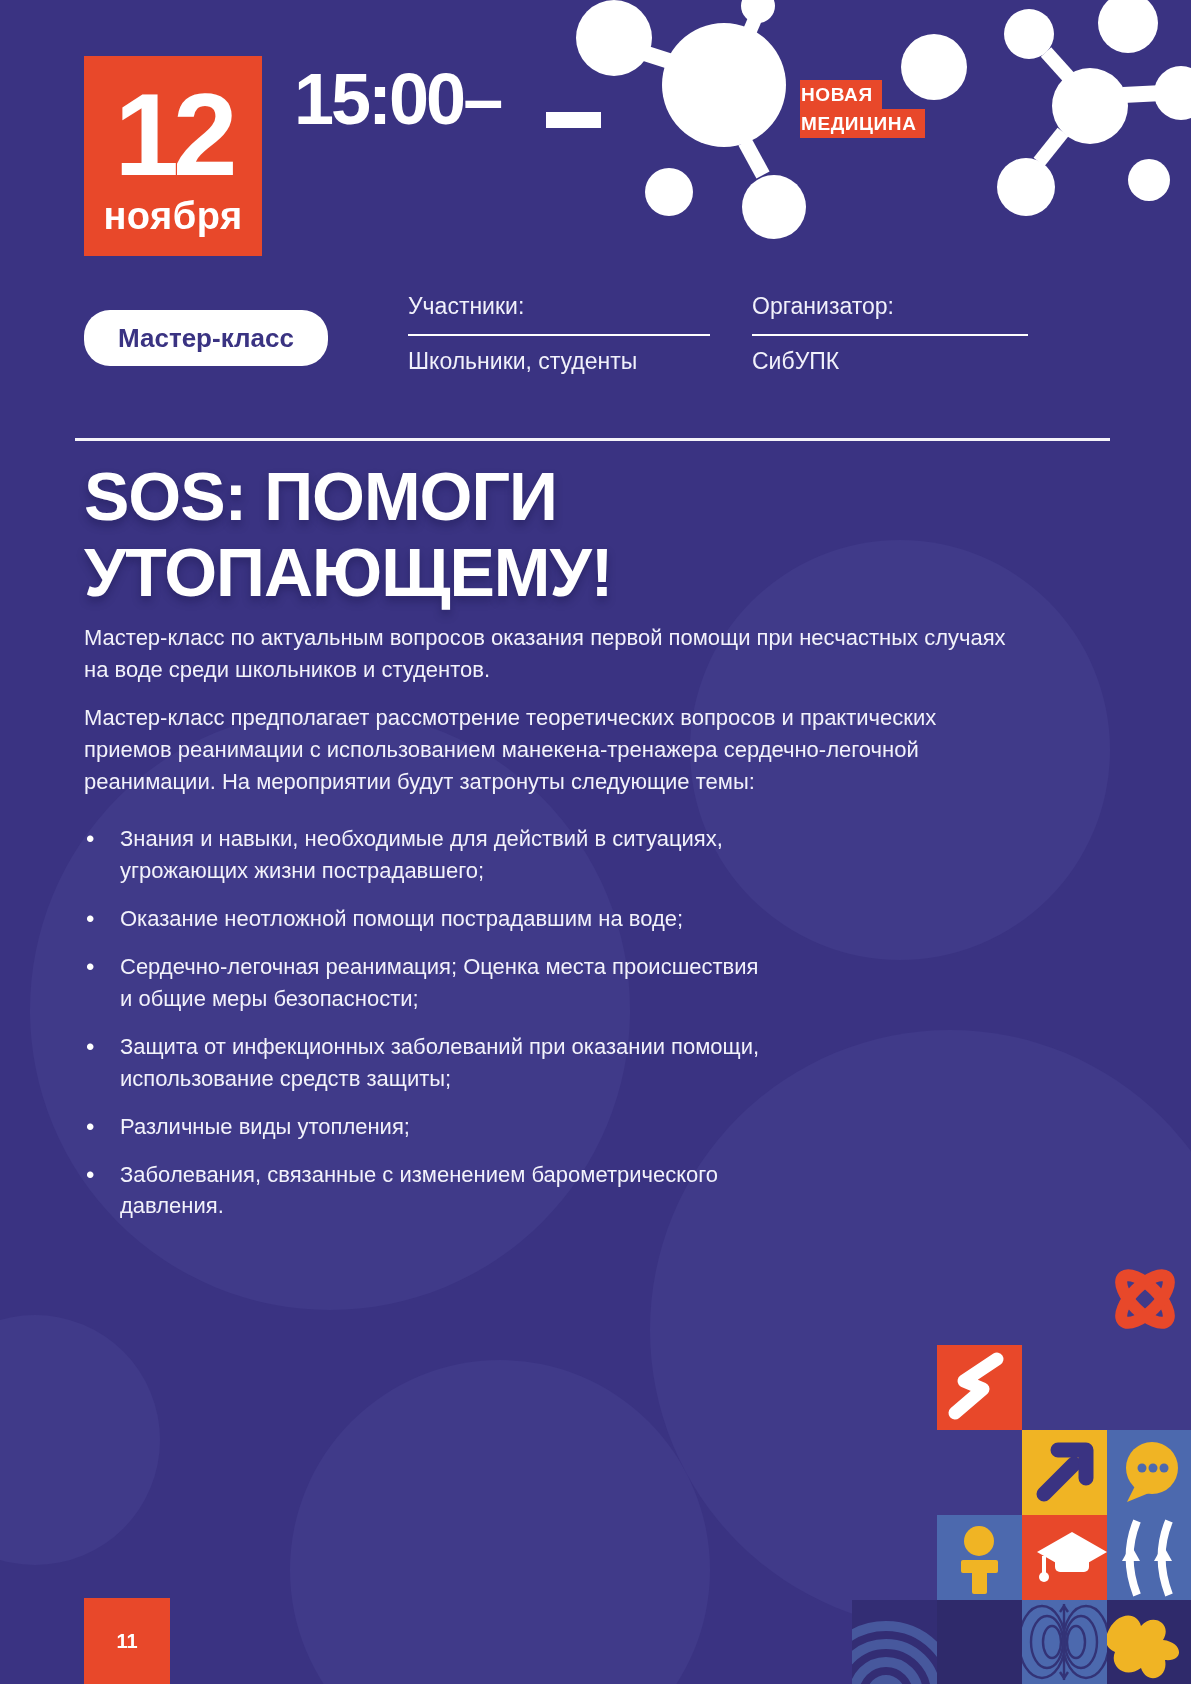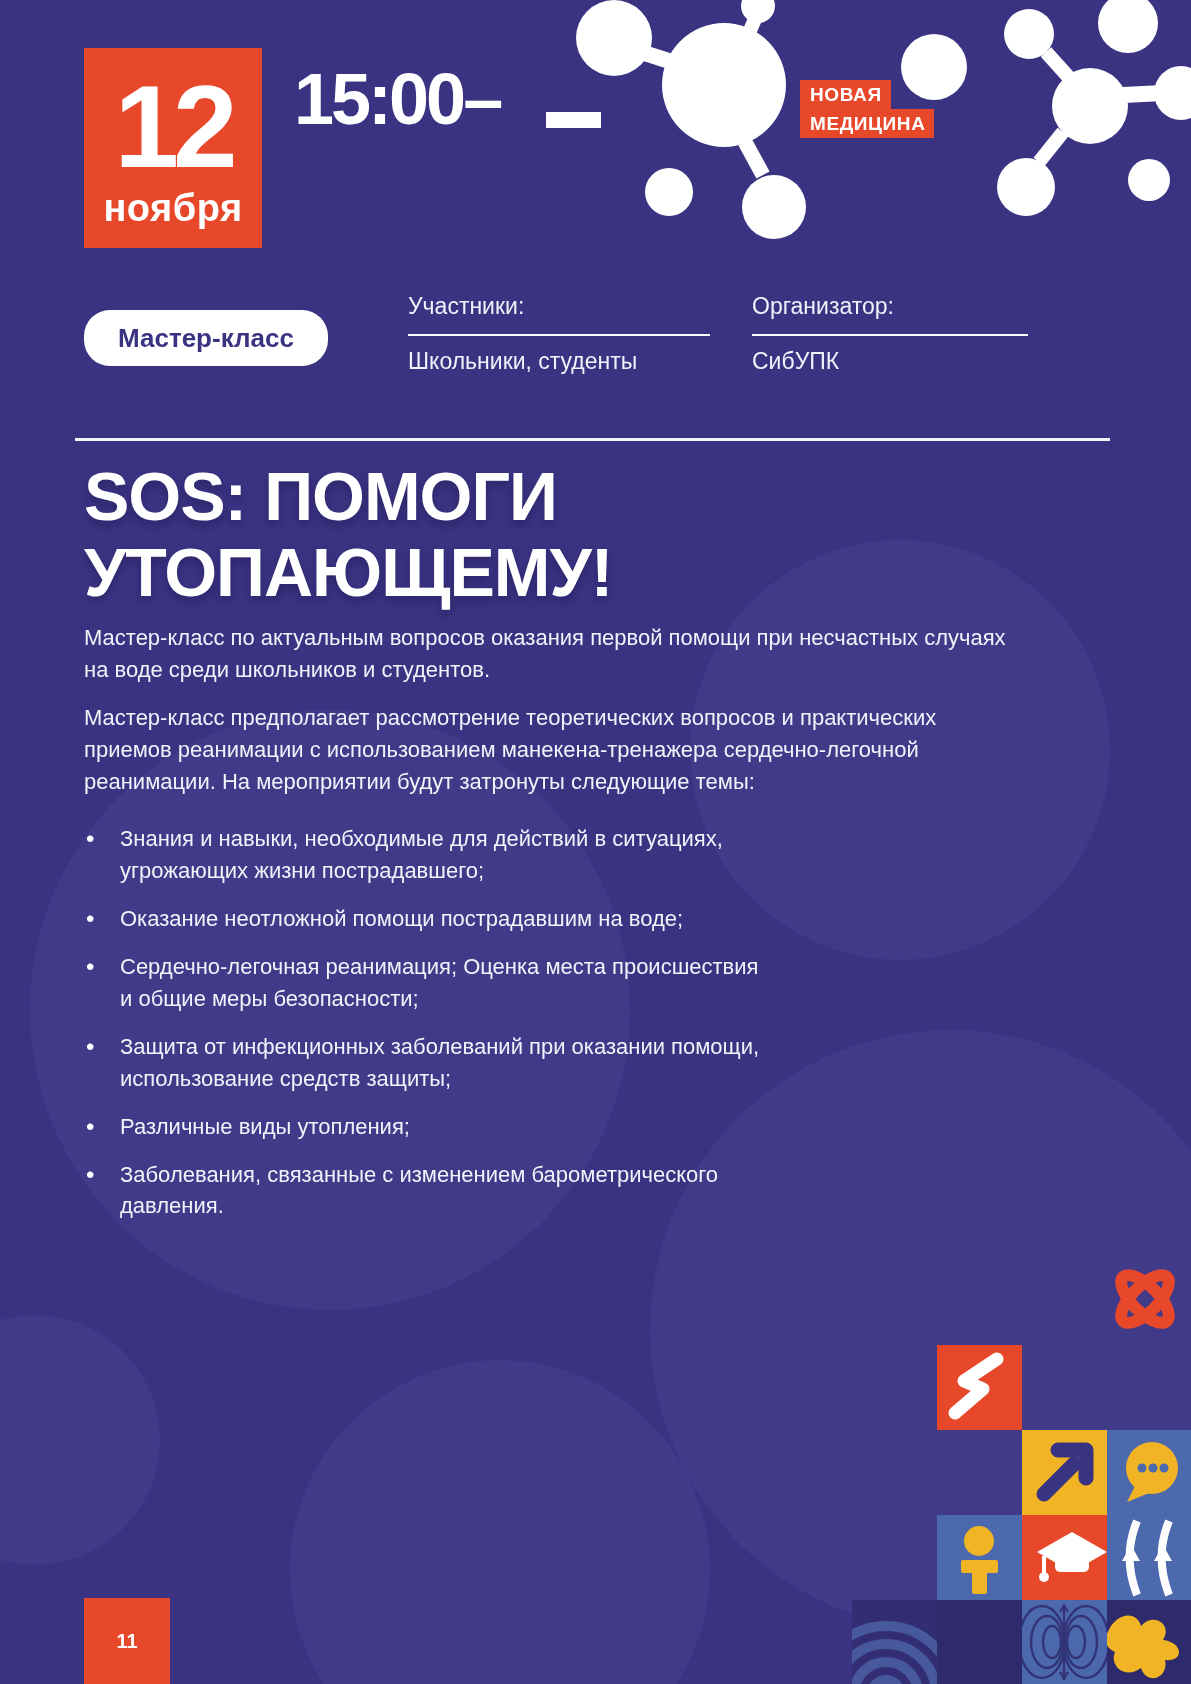--- a/index.html
+++ b/index.html
@@ -6,28 +6,28 @@
     --bg:#3a3382; --bg-light:#403a89; --red:#e8482a; --yellow:#f0b424;
     --midblue:#4c69ae; --navy:#2f2a6b; --navy2:#332d74; --white:#ffffff;
   }
   html,body{margin:0;padding:0;background:#222;}
   .page{position:relative;width:1191px;height:1684px;background:var(--bg);
     overflow:hidden;font-family:"Liberation Sans",sans-serif;color:#fff;}
   .abs{position:absolute;}
   
   .bg-circle{position:absolute;border-radius:50%;background:var(--bg-light);}
   
-  .date-block{left:84px;top:48px;width:178px;height:200px;background:var(--red);
+  .date-block{left:84px;top:56px;width:178px;height:200px;background:var(--red);
     text-align:center;display:flex;flex-direction:column;justify-content:center;}
   .date-day{font-size:116px;font-weight:bold;line-height:0.95;letter-spacing:-6px;margin-top:6px;}
   .date-month{font-size:38px;font-weight:bold;letter-spacing:0.5px;margin-top:4px;}
   .time{left:294px;top:66px;font-size:72px;font-weight:bold;line-height:0.94;letter-spacing:-3px;}
   .brand{left:800px;top:80px;display:flex;flex-direction:column;align-items:flex-start;z-index:5;}
   .brand span{display:inline-block;background:var(--red);color:#fff;font-weight:bold;
-    font-size:19px;letter-spacing:0.6px;padding:4px 9px 3px 10px;line-height:1.15;}
+    font-size:19px;letter-spacing:0.6px;padding:4px 9px 3px 1px;line-height:1.15;}
   
   .pill{left:84px;top:310px;height:56px;border-radius:26px;background:#fff;color:var(--bg);
     font-weight:bold;font-size:26px;display:flex;align-items:center;padding:0 34px;}
   .meta-col{top:293px;}
   .meta-label{font-size:23px;font-weight:400;color:#f1f1fb;}
   .meta-rule{height:2px;background:#fff;margin:14px 0 12px 0;}
   .meta-value{font-size:23px;font-weight:400;color:#f1f1fb;}
   .col-participants{left:408px;width:302px;}
   .col-organizer{left:752px;width:276px;}
   .divider{left:75px;top:438px;width:1035px;height:3px;background:rgba(255,255,255,0.95);}

